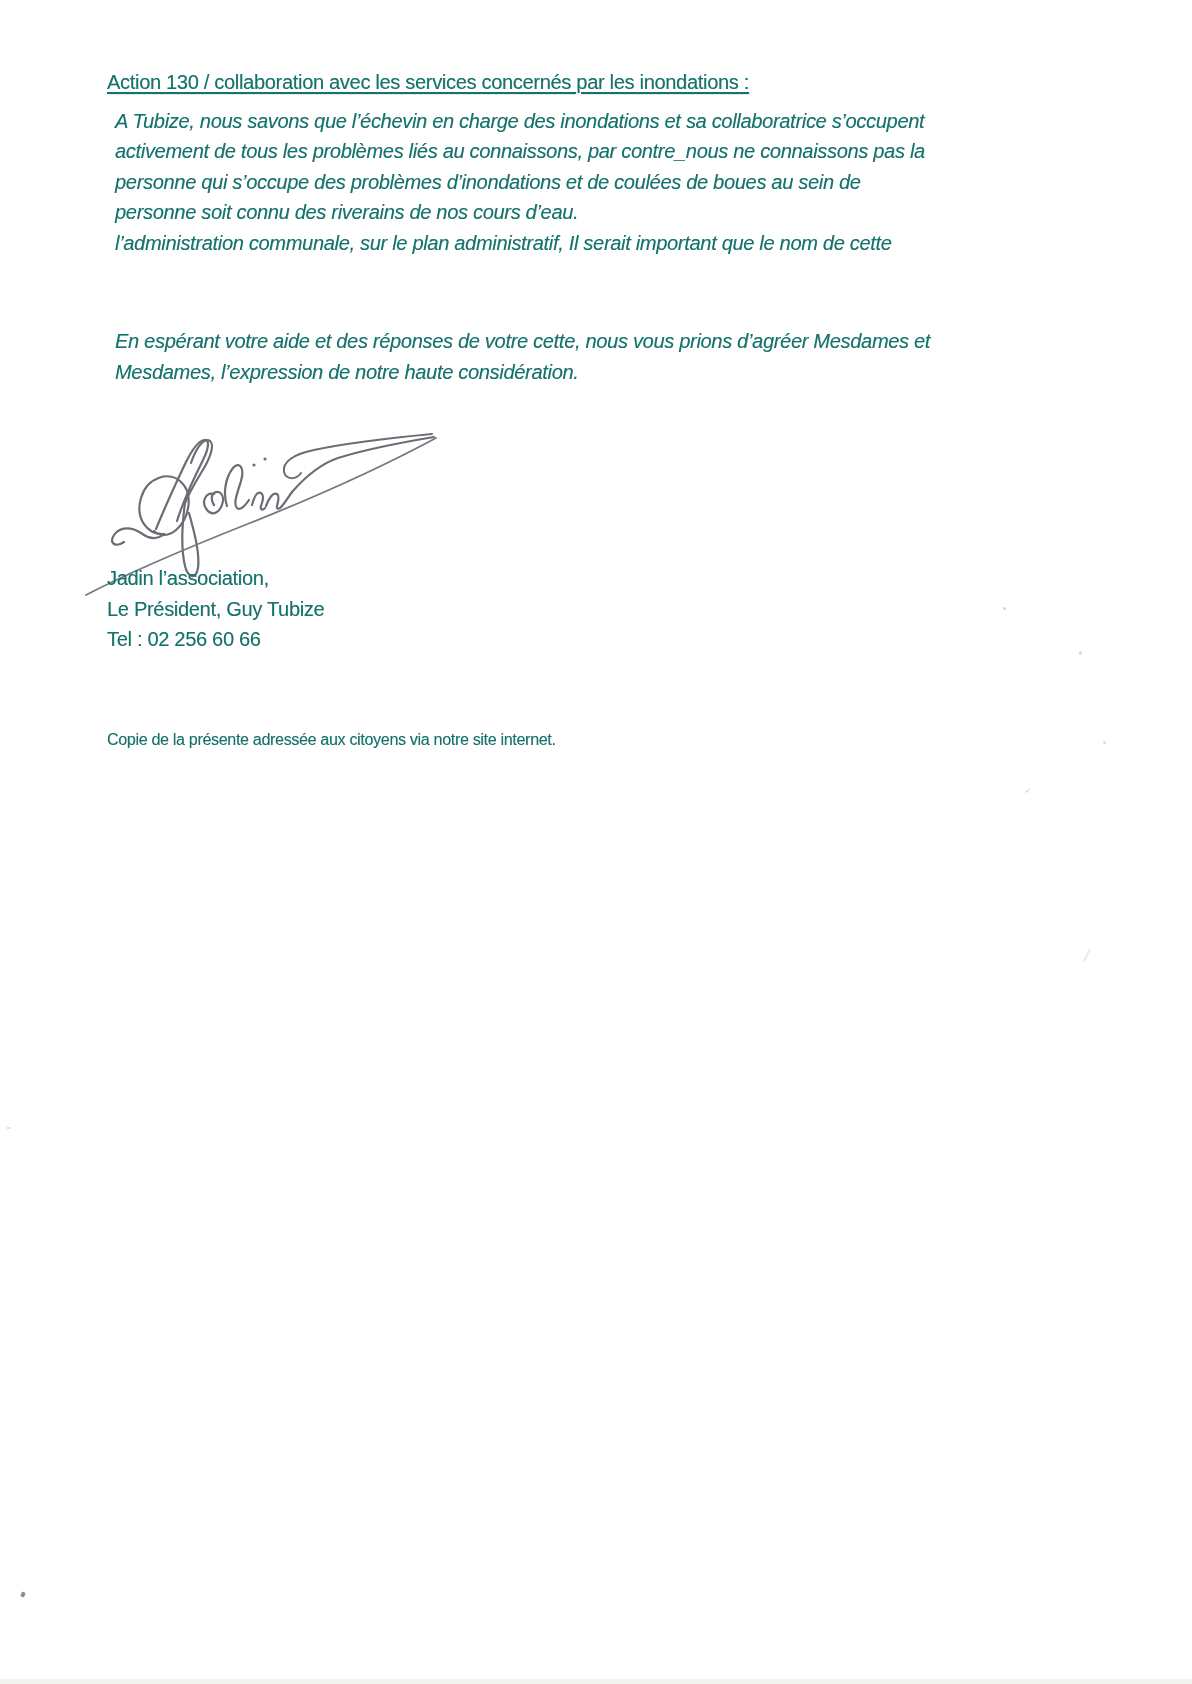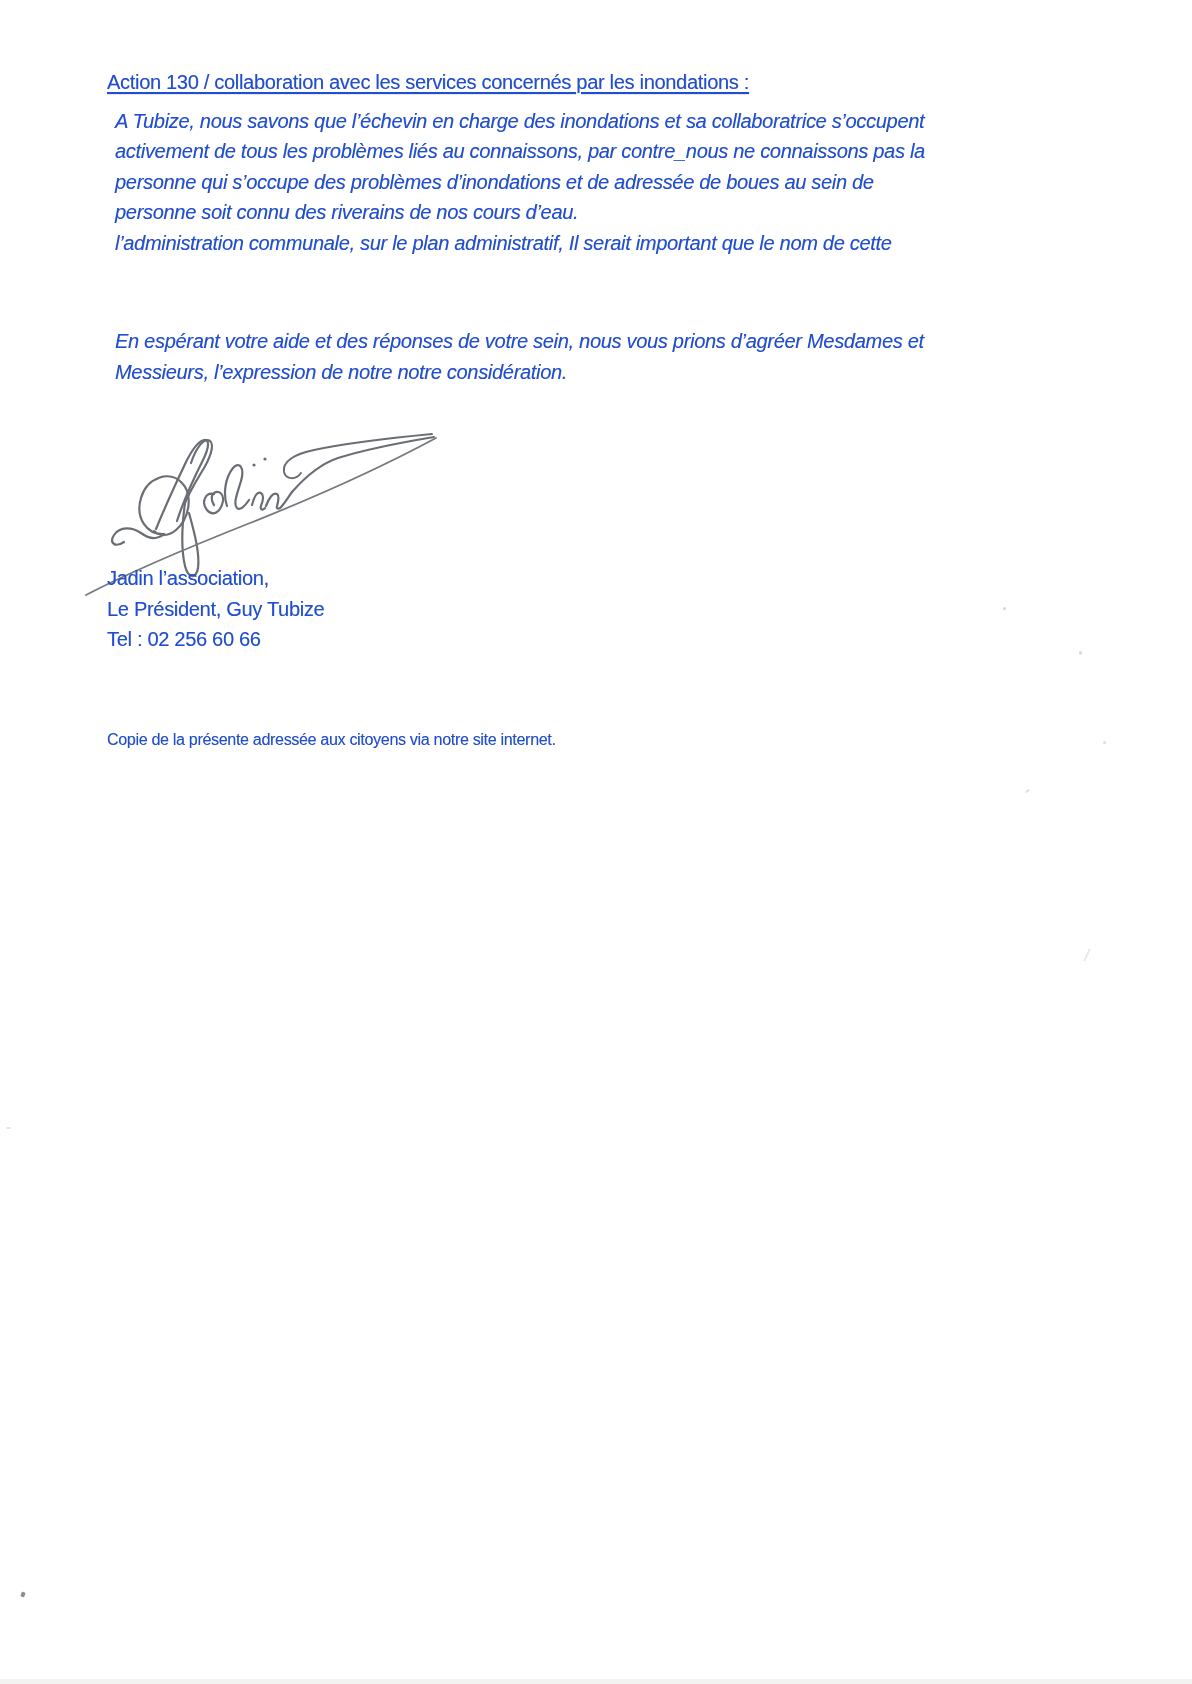--- a/index.html
+++ b/index.html
@@ -2,21 +2,21 @@
 <html><head>
 <meta charset="utf-8">
 <style>
   html, body { margin: 0; padding: 0; background: #ffffff; }
   .page {
     position: relative;
     width: 1192px;
     height: 1684px;
     background: #ffffff;
     font-family: "Liberation Sans", sans-serif;
-    color: #1d4ed8;
+    color: #0f766e;
     overflow: hidden;
   }
   .letter {
     position: absolute;
     left: 107px;
     top: 67px;
     width: 920px;
     font-size: 20px;
     line-height: 30.5px;
     letter-spacing: -0.3px;
@@ -77,28 +77,28 @@
 <body>
 
 <div class="page">
 
   <main class="letter">
     <h1 class="heading">Action 130 / collaboration avec les services concernés par les inondations :</h1>
 
     <p class="para">
       <span class="line">A Tubize, nous savons que l’échevin en charge des inondations et sa collaboratrice s’occupent</span>
       <span class="line">activement de tous les problèmes liés au connaissons, par contre_nous ne connaissons pas la</span>
-      <span class="line">personne qui s’occupe des problèmes d’inondations et de adressée de boues au sein de</span>
+      <span class="line">personne qui s’occupe des problèmes d’inondations et de coulées de boues au sein de</span>
       <span class="line">personne soit connu des riverains de nos cours d’eau.</span>
       <span class="line">l’administration communale, sur le plan administratif, Il serait important que le nom de cette</span>
     </p>
 
     <p class="para para-closing">
-      <span class="line">En espérant votre aide et des réponses de votre sein, nous vous prions d’agréer Mesdames et</span>
-      <span class="line">Messieurs, l’expression de notre notre considération.</span>
+      <span class="line">En espérant votre aide et des réponses de votre cette, nous vous prions d’agréer Mesdames et</span>
+      <span class="line">Mesdames, l’expression de notre haute considération.</span>
     </p>
   </main>
 
   <svg class="sig-svg" viewBox="0 0 380 210" fill="none" stroke="#6a6e74" stroke-width="2.2" stroke-linecap="round" stroke-linejoin="round">
 
     <path d="M 56,152 C 47,158 41,153 46,145 C 52,136 64,137 73,143 C 81,149 89,150 96,144"></path>
 
     <path d="M 96,144 C 79,145 67,128 73,108 C 79,87 102,80 114,93 C 125,104 122,128 108,140 C 101,146 92,147 86,141"></path>
 
     <path d="M 88,139 C 97,117 108,93 118,72 C 124,60 131,51 136,50 C 142,49 141,58 135,70 C 125,90 115,112 109,131"></path>

